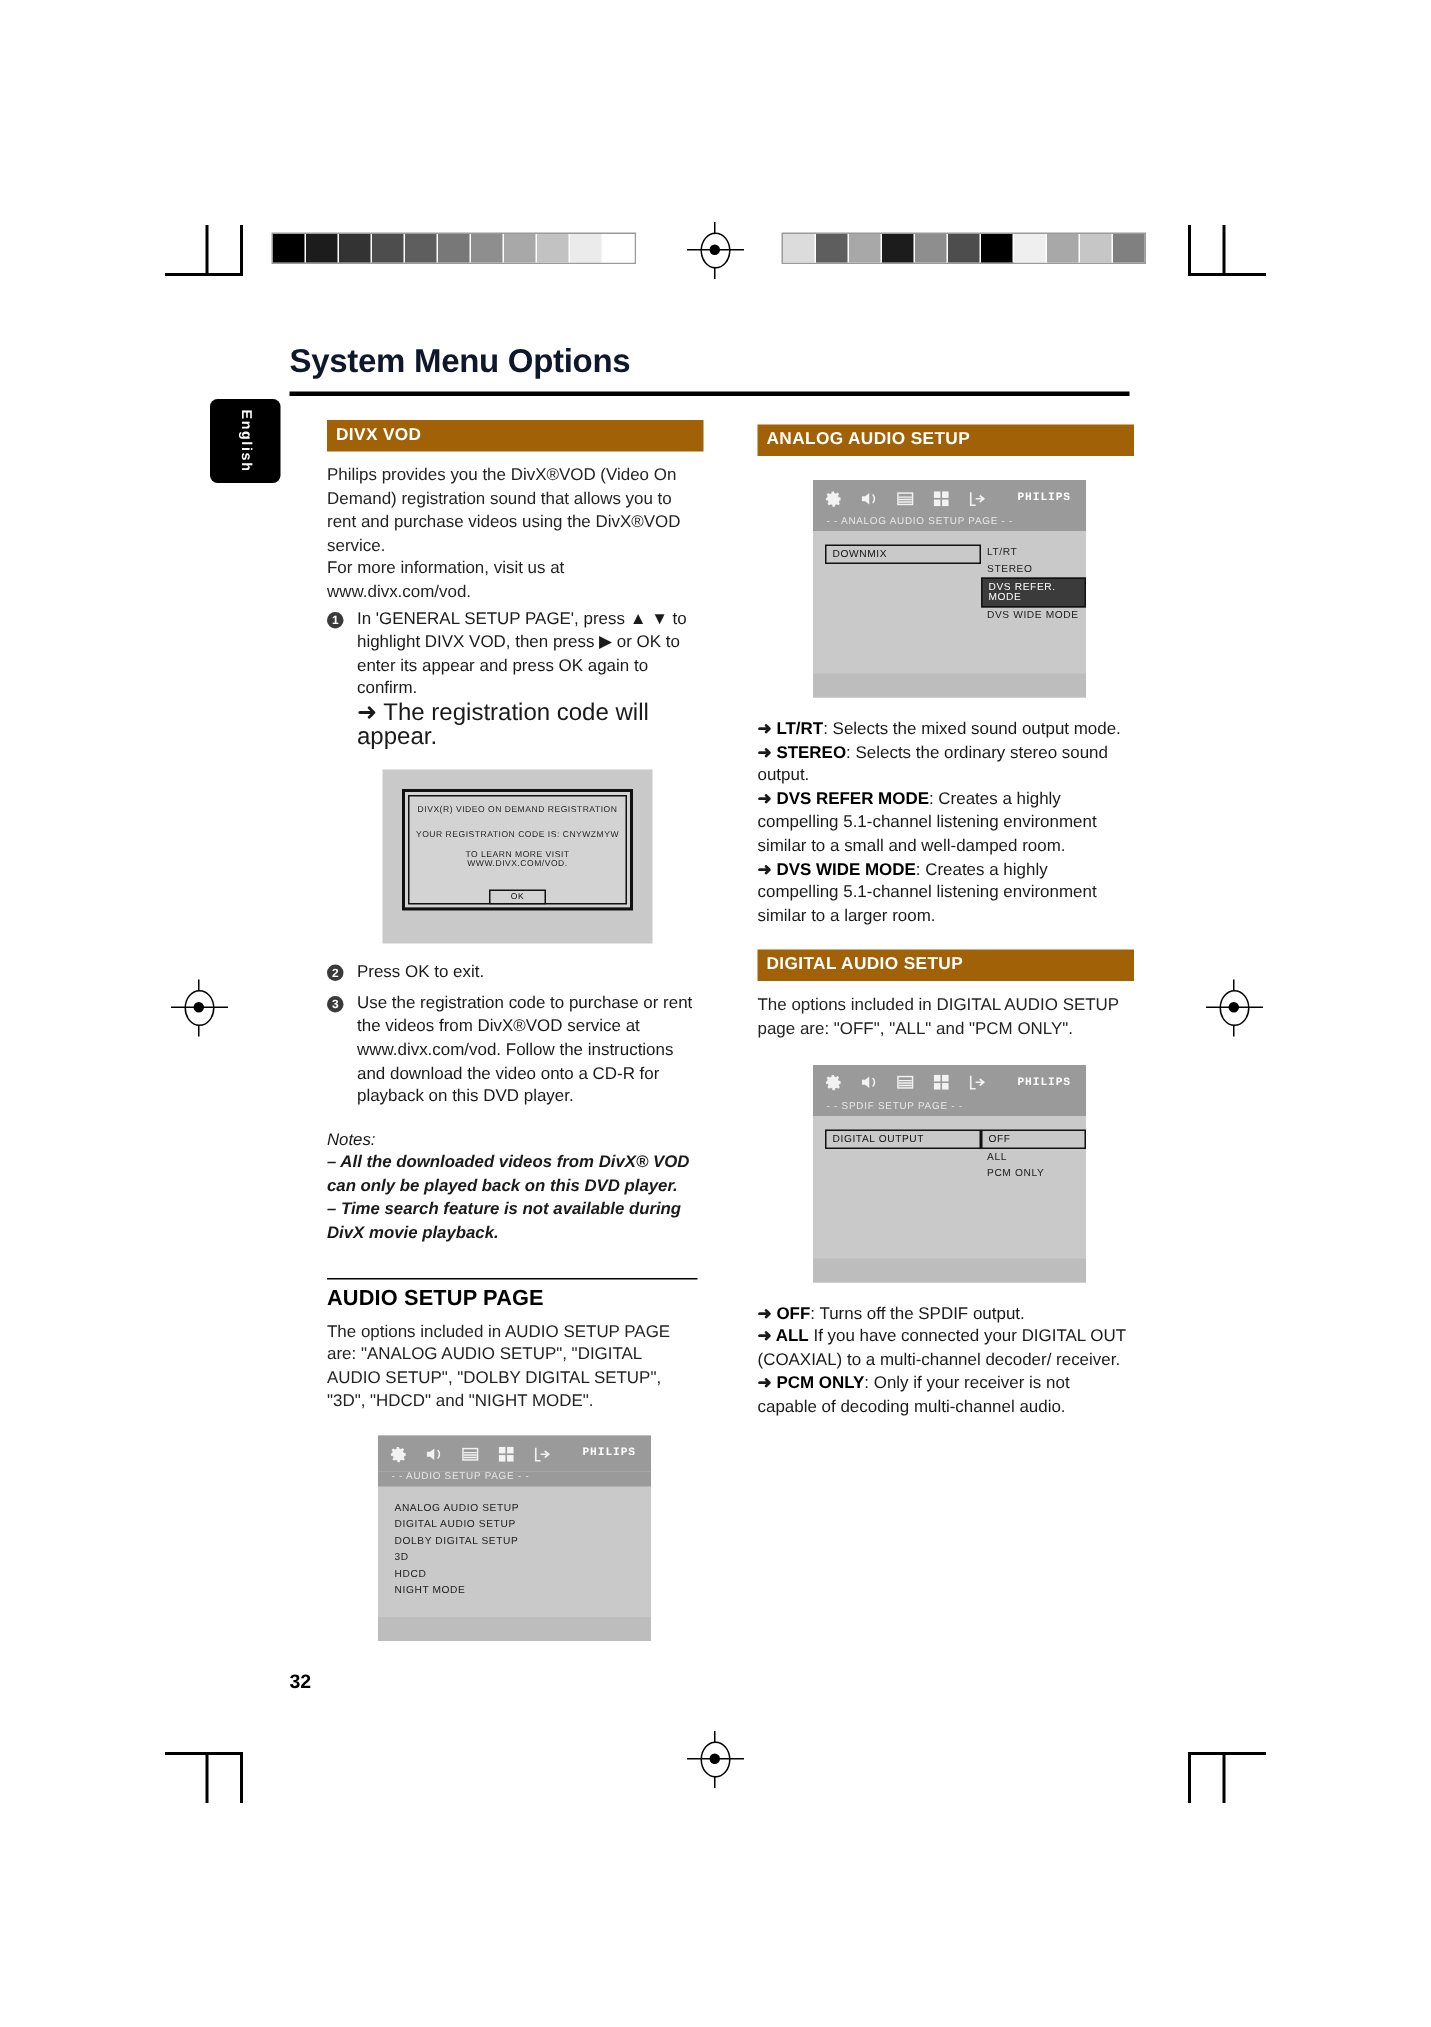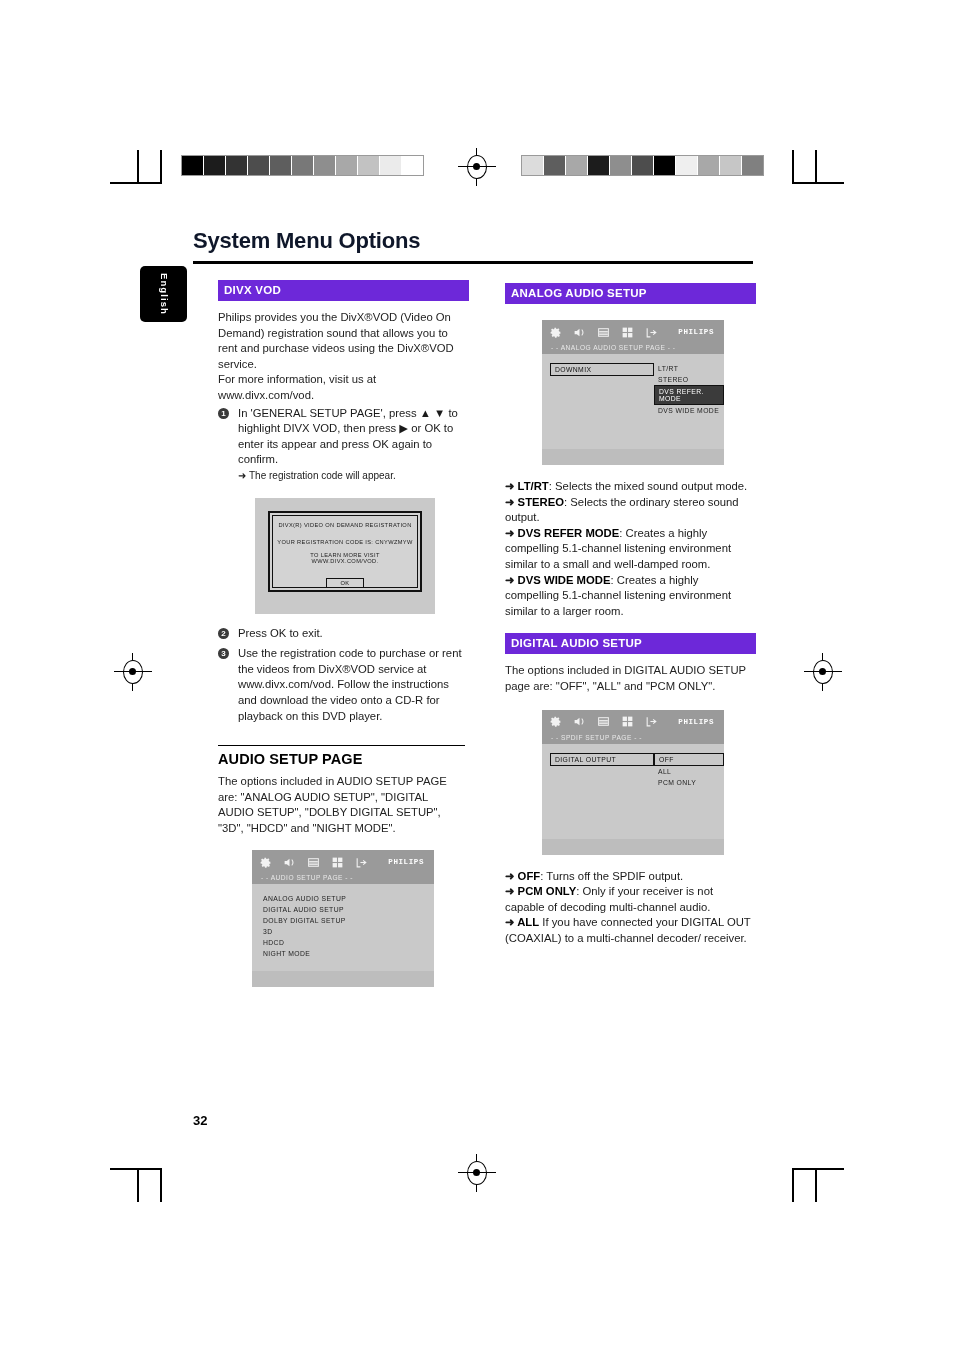--- a/index.html
+++ b/index.html
@@ -85,21 +85,21 @@
     font-weight: bold;
     color: #000;
   }
 
   .col { position: absolute; width: 247px; }
   .col-left  { left: 218px; top: 280px; }
   .col-right { left: 505px; top: 283px; }
 
   
   .sec-bar {
-    background: #6d28d9;
+    background: #a16207;
     color: #ffffff;
     font-size: 11.5px;
     font-weight: bold;
     letter-spacing: 0.25px;
     padding: 4px 6px 5px 6px;
     margin-bottom: 9px;
   }
   .sec-bar.wide { width: 239px; }
 
   .sub-head {
@@ -132,21 +132,21 @@
   
   .step { position: relative; padding-left: 20px; margin-top: 2px; }
   .step .num {
     position: absolute; left: 0; top: 2px;
     width: 11px; height: 11px;
     background: #3a3a3a; color: #fff; border-radius: 50%;
     font-size: 8px; line-height: 11px; text-align: center;
     font-weight: bold;
   }
   .step p { margin: 0; font-size: 11.3px; line-height: 15.6px; }
-  .sub-arrow { padding-left: 20px; font-size: 10px; line-height: 15.6px; }
+  .sub-arrow { padding-left: 20px; font-size: 16px; line-height: 15.6px; }
 
   .arrow-item {
     font-size: 11.3px;
     line-height: 15.6px;
     margin: 0;
   }
   .arr { font-weight: bold; }
   b.kw { font-weight: bold; color: #000; }
 
   
@@ -354,20 +354,25 @@
   <div class="step">
     <span class="num">2</span>
     <p>Press OK to exit.</p>
   </div>
 
   <div class="step" style="margin-top:5px;">
     <span class="num">3</span>
     <p>Use the registration code to purchase or rent the videos from DivX®VOD service at www.divx.com/vod. Follow the instructions and download the video onto a CD-R for playback on this DVD player.</p>
   </div>
 
+  <div class="notes">
+    <div class="nt-title">Notes:</div>
+    <div class="nt-item">–   All the downloaded videos from DivX® VOD can only be played back on this DVD player.</div>
+    <div class="nt-item">–   Time search feature is not available during DivX movie playback.</div>
+  </div>
 
   <div style="margin-top:21px;">
     <div class="sub-head">AUDIO SETUP PAGE</div>
     <p class="body">The options included in AUDIO SETUP PAGE are: "ANALOG AUDIO SETUP", "DIGITAL AUDIO SETUP", "DOLBY DIGITAL SETUP", "3D", "HDCD" and "NIGHT MODE".</p>
   </div>
 
   <div style="margin:14px 0 0 34px;">
     <div class="osd">
       <div class="osd-top">
         <svg class="osd-icon" viewBox="0 0 24 24" fill="#f2f2f2">
@@ -511,16 +516,16 @@
           <span class="opt boxsel">OFF</span>
           <span class="opt">ALL</span>
           <span class="opt">PCM ONLY</span>
         </div>
       </div>
       <div class="osd-foot"></div>
     </div>
   </div>
 
   <p class="arrow-item"><span class="arr">➜ </span><b class="kw">OFF</b><span>: Turns off the SPDIF output.</span></p>
+  <p class="arrow-item"><span class="arr">➜ </span><b class="kw">ALL</b><span> If you have connected your DIGITAL OUT (COAXIAL) to a multi-channel decoder/ receiver.</span></p>
   <p class="arrow-item"><span class="arr">➜ </span><b class="kw">PCM ONLY</b><span>: Only if your receiver is not capable of decoding multi-channel audio.</span></p>
-  <p class="arrow-item"><span class="arr">➜ </span><b class="kw">ALL</b><span> If you have connected your DIGITAL OUT (COAXIAL) to a multi-channel decoder/ receiver.</span></p>
 
 </div>
 
 </body></html>

